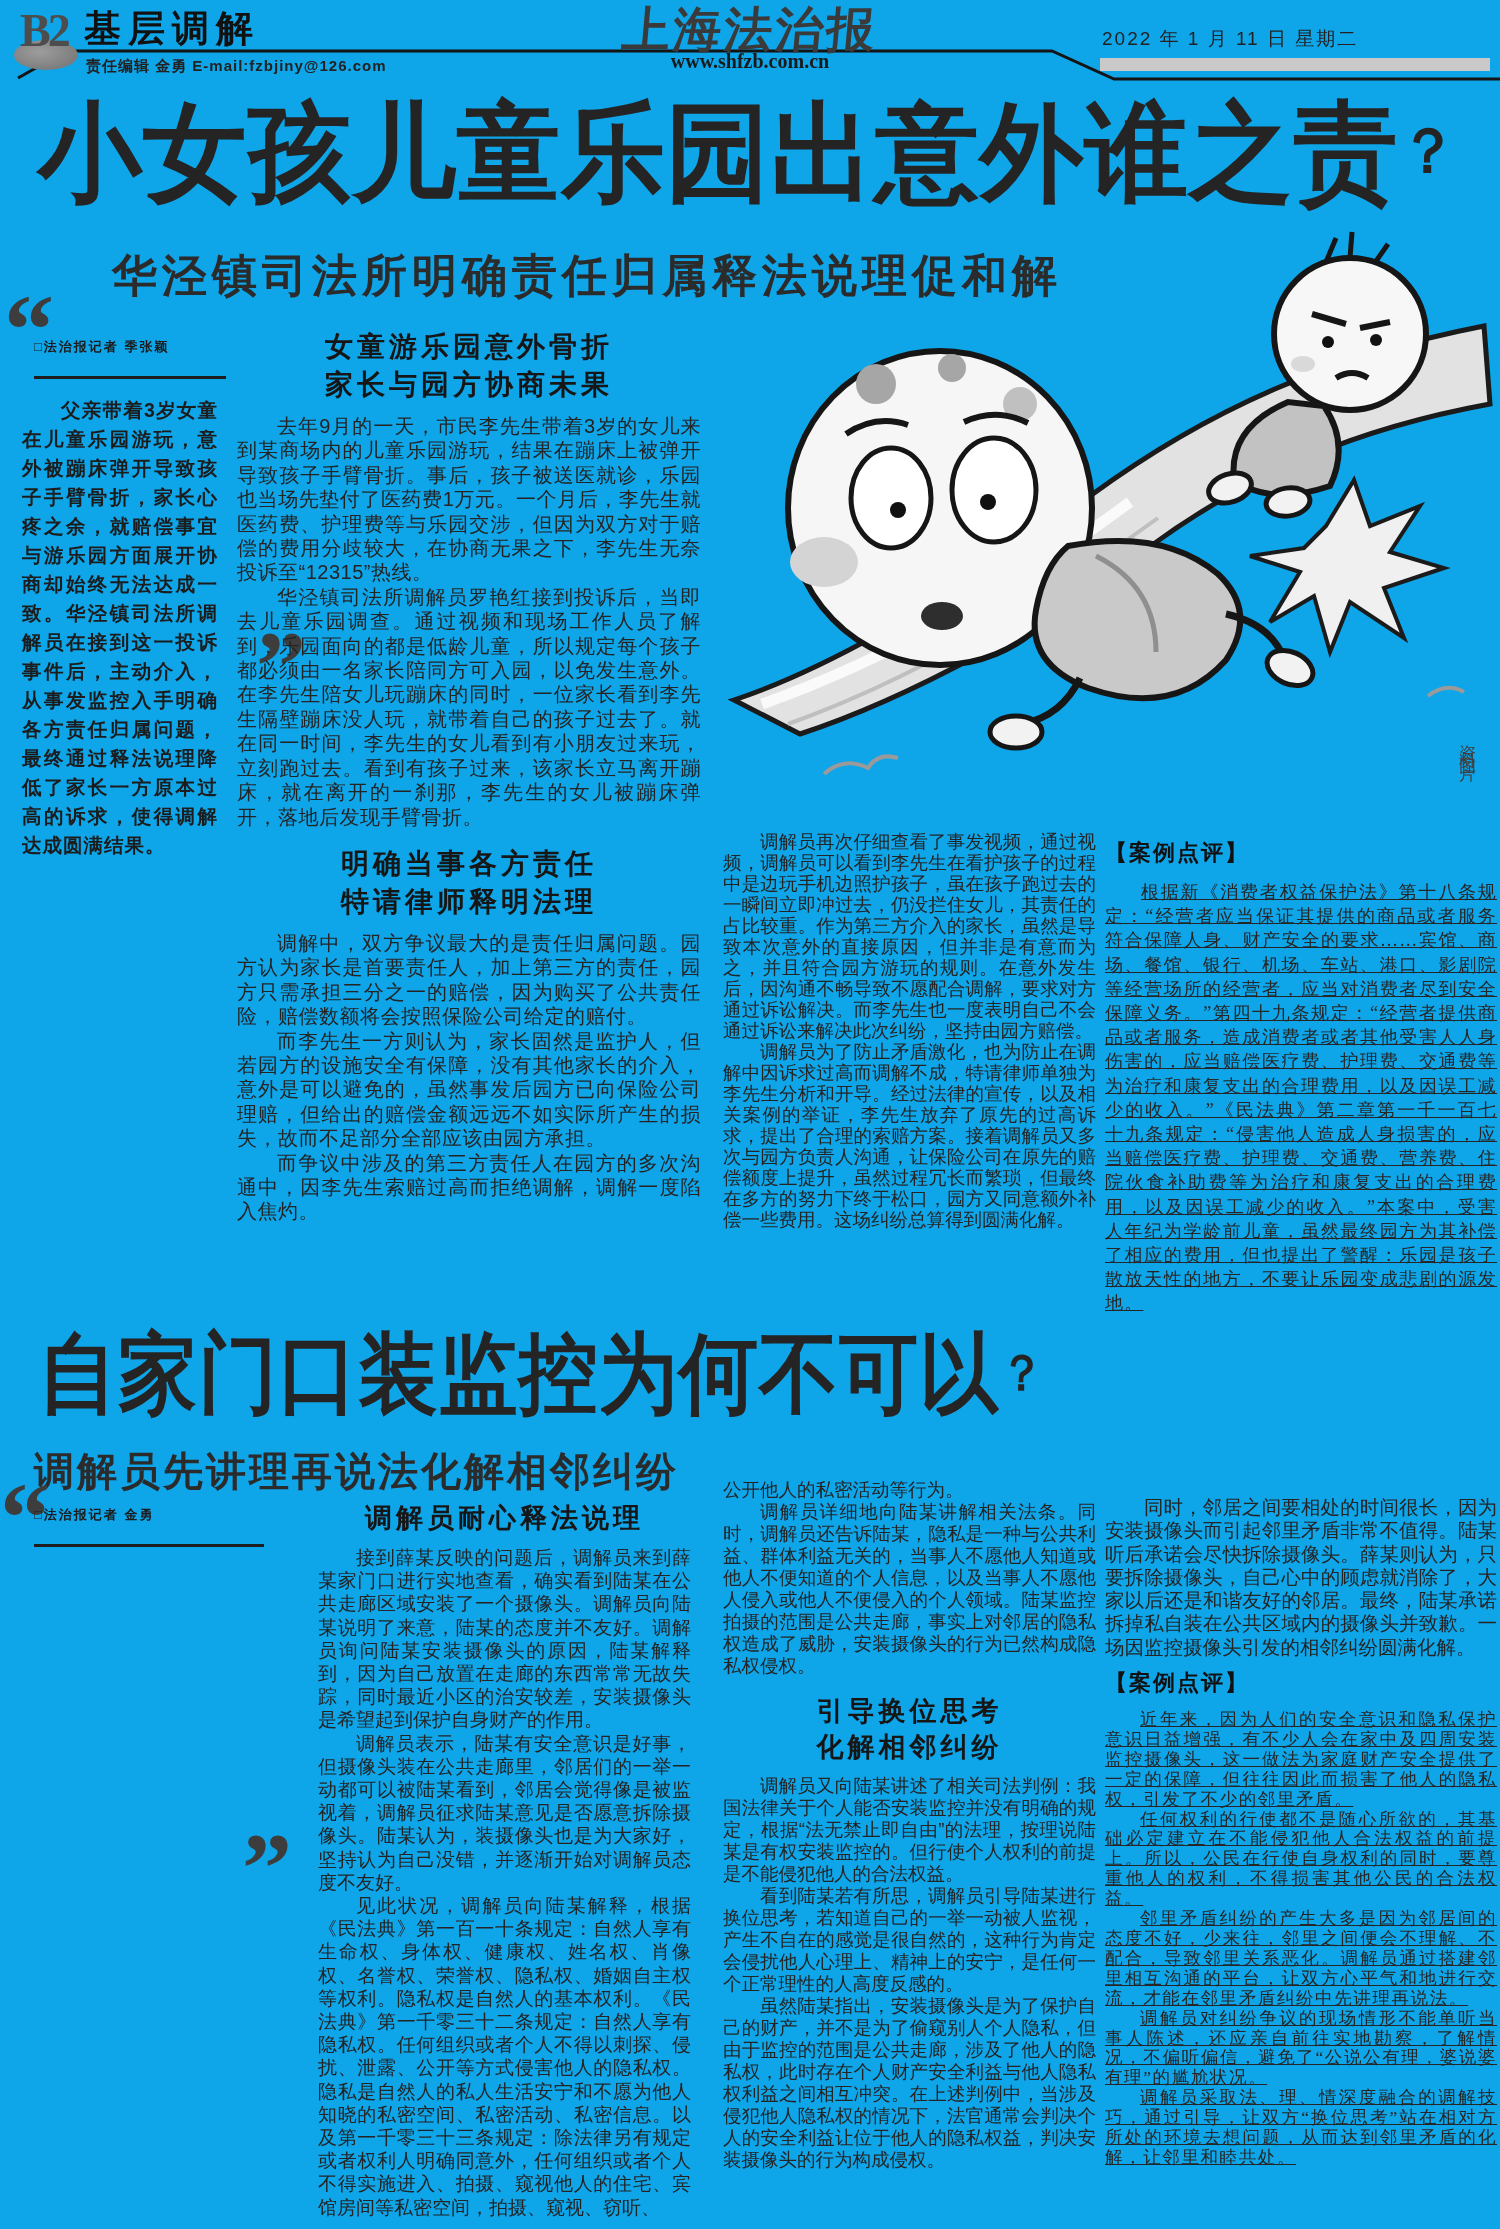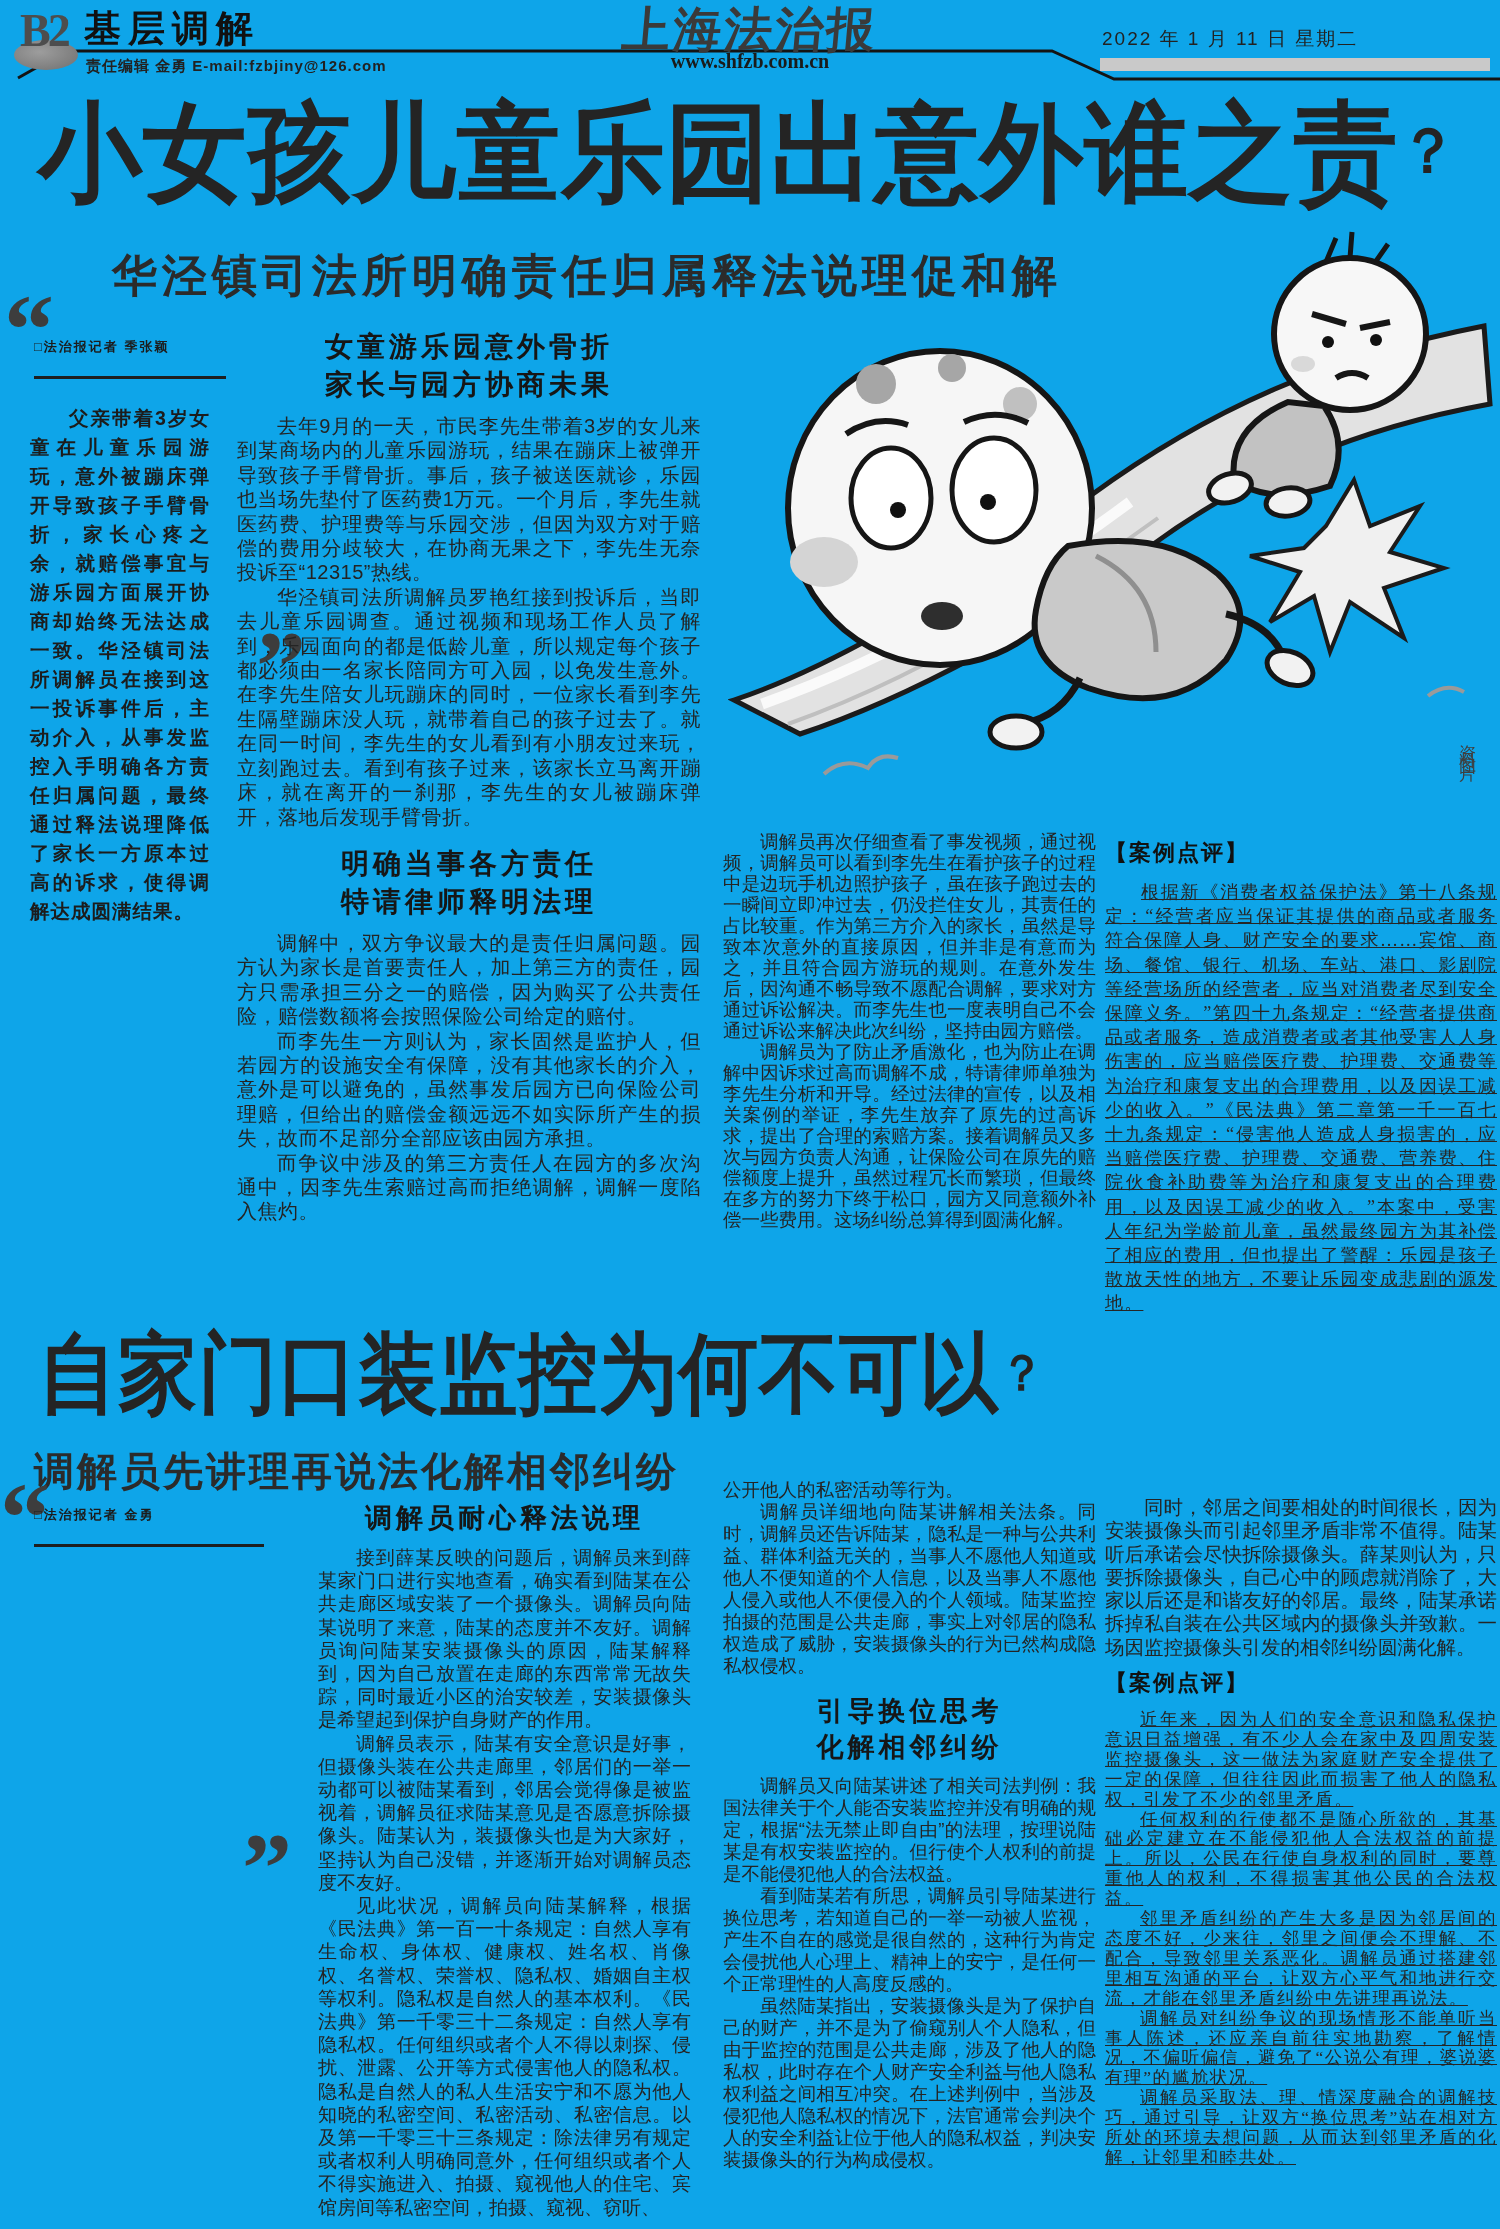--- a/index.html
+++ b/index.html
@@ -25,21 +25,21 @@
   .headline1 .qmark{font-size:62px;vertical-align:18px;}
   .subtitle1{left:112px;top:246px;font-size:45px;font-weight:700;letter-spacing:5px;color:#2b2b2b;white-space:nowrap;}
   .headline2{left:38px;top:1326px;width:1500px;font-size:88px;font-weight:900;letter-spacing:1px;
              color:#242424;white-space:nowrap;transform:scaleX(.90);transform-origin:left top;line-height:1.1;}
   .headline2 .qmark{font-size:50px;vertical-align:14px;}
   .subtitle2{left:34px;top:1444px;font-size:40px;font-weight:700;letter-spacing:3px;color:#2b2b2b;white-space:nowrap;}
   
   .bigquote{font-family:"Liberation Serif",serif;font-size:100px;font-weight:900;color:#3d3d3d;line-height:60px;}
   .reporter{font-size:13px;font-weight:700;letter-spacing:2px;border-bottom:3px solid #1e1e1e;padding-bottom:20px;}
   .intro{font-weight:700;text-align:justify;}
-  .intro p{margin:16px;text-indent:2em;}
+  .intro p{margin:8px;text-indent:2em;}
   .intro1{left:14px;top:388px;width:212px;font-size:19.5px;line-height:29px;letter-spacing:1px;}
   .intro2{left:14px;top:1554px;width:256px;font-size:19px;line-height:23.6px;letter-spacing:1.5px;}
   
   .bodycol{text-align:justify;color:#242424;}
   .bodycol p{margin:0;text-indent:2em;}
   .bodycol p.noindent{text-indent:0;}
   .subhead{text-align:center;font-weight:900;color:#161616;letter-spacing:4px;}
   .col2a1{left:237px;top:328px;width:464px;font-size:20px;line-height:24.4px;letter-spacing:.5px;}
   .col2a1 .subhead{font-size:28px;line-height:38px;}
   .sh-gap{margin-bottom:10px;}

